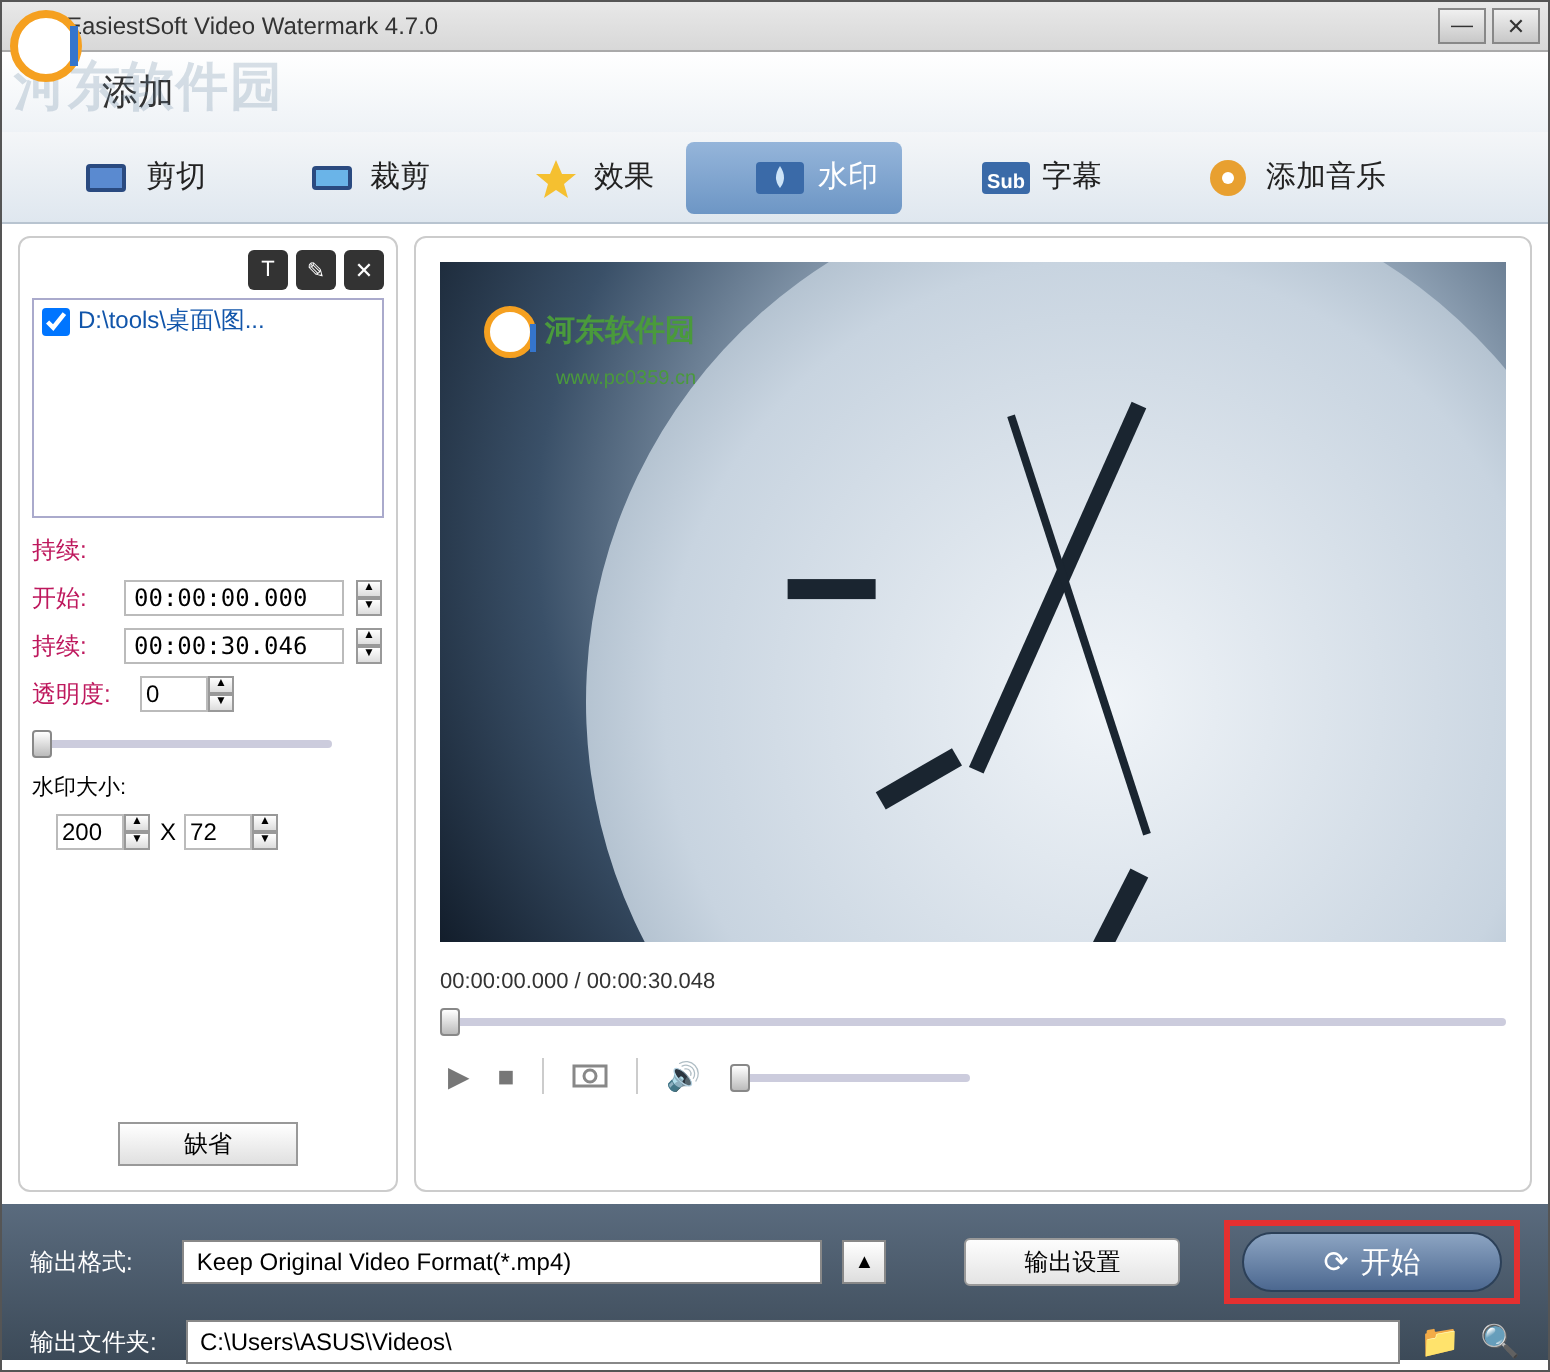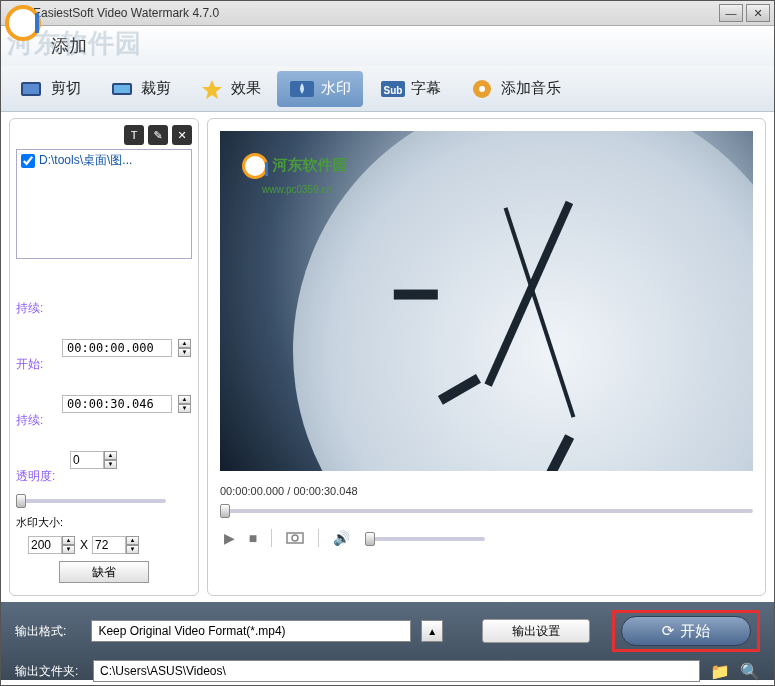--- a/index.html
+++ b/index.html
@@ -13,34 +13,34 @@
 .winbtn { width: 24px; height: 18px; background: linear-gradient(#f0f0f0,#c8c8c8); border: 1px solid #888; display: flex; align-items: center; justify-content: center; font-size: 11px; cursor: pointer; }
 
 .header { height: 40px; background: linear-gradient(#fff,#eef2f6); display: flex; align-items: center; padding-left: 8px; position: relative; }
 .header-overlay { position: absolute; left: 6px; top: 0; font-size: 26px; font-weight: bold; color: rgba(100,130,160,0.25); letter-spacing: 1px; }
 .header .add { font-size: 18px; color: #333; margin-left: 42px; }
 .header .path { font-size: 12px; color: #3c7; margin-left: 6px; }
 
 .tabs { height: 46px; background: linear-gradient(#f4f6f8,#dfe7ef); display: flex; align-items: center; padding-left: 6px; gap: 4px; border-bottom: 1px solid #b8c4d0; }
 .tab { height: 36px; padding: 0 12px; display: flex; align-items: center; gap: 6px; font-size: 15px; color: #222; cursor: pointer; border-radius: 4px; }
 .tab.active { background: linear-gradient(#95b5da,#6d96c5); color: #fff; }
-.tab-icon { width: 26px; height: 22px; display: flex; align-items: center; justify-content: center; }
+.tab-icon { width: 26px; height: 22px; display: flex; align-items: center; justify-content: center; margin-left: 22px; }
 
 .workarea { display: flex; height: 490px; background: #fff; }
 
 .sidebar { width: 190px; border: 1px solid #ccc; margin: 6px 4px 6px 8px; border-radius: 6px; padding: 6px; background: #fff; display: flex; flex-direction: column; }
 .sidebar-tools { display: flex; justify-content: flex-end; gap: 4px; margin-bottom: 4px; }
 .sqbtn { width: 20px; height: 20px; background: #333; color: #fff; border-radius: 3px; display: flex; align-items: center; justify-content: center; font-size: 11px; cursor: pointer; }
 .filelist { border: 1px solid #aac; height: 110px; overflow: auto; }
 .fileitem { display: flex; align-items: center; gap: 4px; padding: 2px 4px; font-size: 12px; color: #15a; }
 .fileitem input { width: 14px; height: 14px; }
 
 .props { font-size: 12px; margin-top: 8px; display: flex; flex-direction: column; gap: 6px; }
 .prow { display: flex; align-items: center; gap: 6px; }
-.plabel { width: 40px; color: #8b5cf6; margin-top: 33px; }
+.plabel { width: 40px; color: #be185d; }
 .tbox { border: 1px solid #bbb; padding: 1px 4px; font-size: 12px; font-family: monospace; background: #fff; }
 .tbox.time { width: 110px; }
 .spin { width: 48px; display: flex; }
 .spin input { width: 34px; border: 1px solid #bbb; font-size: 12px; padding: 1px 2px; }
 .spinbtns { display: flex; flex-direction: column; }
 .spinbtns div { width: 13px; height: 9px; border: 1px solid #999; background: linear-gradient(#fff,#ddd); font-size: 6px; line-height: 7px; text-align: center; cursor: pointer; }
 .slider { width: 150px; height: 18px; position: relative; }
 .slider-track { position: absolute; top: 8px; left: 0; right: 0; height: 4px; background: #ccd; border-radius: 2px; }
 .slider-thumb { position: absolute; top: 3px; width: 10px; height: 14px; background: linear-gradient(#fff,#bbb); border: 1px solid #888; border-radius: 2px; }
 
@@ -233,21 +233,21 @@
       <div class="clock-face">
         <div class="clock-mark" style="left:110px;top:180px;width:44px;height:10px;transform:rotate(8deg)"></div>
         <div class="clock-mark" style="left:140px;top:280px;width:44px;height:10px;transform:rotate(-22deg)"></div>
         <div class="clock-mark" style="left:230px;top:360px;width:44px;height:10px;transform:rotate(-55deg)"></div>
         <div class="clock-mark" style="left:240px;top:100px;width:8px;height:200px;transform:rotate(32deg)"></div>
         <div class="clock-mark" style="left:250px;top:110px;width:4px;height:220px;transform:rotate(-10deg)"></div>
       </div>
       <div class="wm-logo">
         <span class="wm-circle"></span>
         <span class="wm-logo-text">河东软件园</span><br>
-        <span class="wm-logo-sub" style="margin-left:20px">www.pc0359.cn</span>
+        <span class="wm-logo-sub" style="margin-left:36px">www.pc0359.cn</span>
       </div>
     </div>
     <div class="timecode">00:00:00.000 / 00:00:30.048</div>
     <div class="scrubber slider" style="width:auto">
       <div class="slider-track"></div>
         <div class="slider-thumb" style="left:0"></div>
     </div>
     <div class="controls">
       <span class="ctrlbtn">▶</span>
       <span class="ctrlbtn">■</span>

